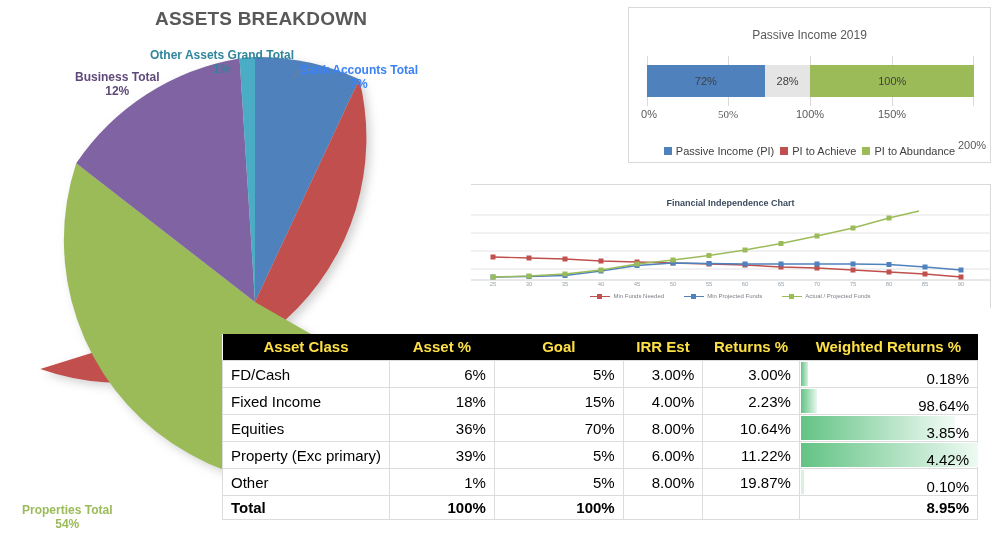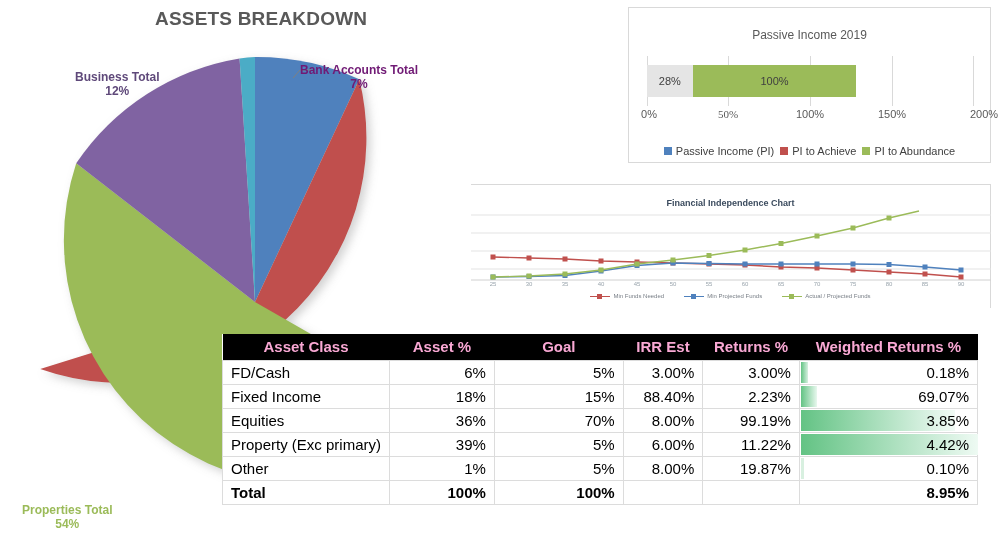--- a/index.html
+++ b/index.html
@@ -12,21 +12,21 @@
   
   #assets-title{
     position:absolute;left:155px;top:8px;
     font-size:19px;font-weight:bold;color:#595959;letter-spacing:.2px;text-align:center;
   }
   
   #pie-wrap{position:absolute;left:0px;top:48px;width:520px;height:510px;}
   #pie-svg{position:absolute;left:0;top:0;}
   .pie-label{position:absolute;font-weight:bold;font-size:12px;text-align:center;line-height:14px;white-space:nowrap;}
   #lbl-other{left:150px;top:0px;color:#31859C;}
-  #lbl-bank{left:300px;top:15px;color:#701a75;}
+  #lbl-bank{left:300px;top:15px;color:#3b82f6;}
   #lbl-business{left:45px;top:22px;color:#5F497A;margin-left:30px;}
   #lbl-properties{left:22px;top:455px;color:#9BBB59;}
   
   #pi-chart{
     position:absolute;left:628px;top:7px;width:363px;height:156px;
     background:#fff;border:1px solid #d9d9d9;box-sizing:border-box;
   }
   #pi-title{position:absolute;left:0;right:0;top:20px;text-align:center;font-size:12px;color:#595959;}
   #pi-plot{position:absolute;left:18px;top:57px;width:327px;height:32px;}
   .pi-seg{height:100%;float:left;position:relative;}
@@ -54,34 +54,34 @@
   .fl-item{display:flex;align-items:center;gap:3px;font-size:6px;color:#7a8088;}
   .fl-line{width:20px;height:1px;position:relative;display:inline-block;}
   .fl-line::after{content:"";position:absolute;left:7px;top:-2px;width:5px;height:5px;}
   
   #asset-table{
     position:absolute;left:222px;top:334px;width:756px;
     border-collapse:collapse;background:#fff;
     font-size:15px;color:#000;
   }
   #asset-table th{
-    background:#000;color:#f9a8d4;font-weight:bold;font-size:15px;
+    background:#000;color:#fde047;font-weight:bold;font-size:15px;
     padding:4px 8px 5px 8px;text-align:center;border:none;white-space:nowrap;
   }
   #asset-table td{
     padding:2px 8px;border:1px solid #dcdcdc;background:#fff;
     height:19px;white-space:nowrap;
   }
   #asset-table td.name{text-align:left;}
   #asset-table td.num{text-align:right;}
   #asset-table tr.total td{font-weight:bold;}
   #asset-table tr.total td.blank{border-left:1px solid #dcdcdc;}
   .bar-cell{position:relative;padding:0 8px 0 0 !important;text-align:right;}
   .bar-fill{position:absolute;left:1px;top:1px;bottom:1px;}
-  .bar-val{position:relative;z-index:2;display:block;text-align:right;padding-right:0px;}
+  .bar-val{position:relative;z-index:2;display:block;text-align:right;padding-right:0px;margin-top:9px;}
   .c-asset{width:96px;}
   .c-goal{width:130px;}
   .c-irr{width:66px;}
   .c-ret{width:82px;}
   .c-wret{width:166px;}
 </style>
 </head>
 <body>
 
 <div id="assets-title">ASSETS BREAKDOWN</div>
@@ -102,20 +102,24 @@
       <path d="M255,254 L469.7,376.9 A245,245 0 0,1 76.2,115.3 Z" fill="#9BBB59"></path>
 
       <path d="M255,254 L76.2,115.3 A245,245 0 0,1 239.6,10.4 Z" fill="#8064A2"></path>
 
       <path d="M255,254 L239.6,10.4 A245,245 0 0,1 255,9 Z" fill="#4BACC6"></path>
     </g>
 
     <polyline points="293,30 300,22 312,22" fill="none" stroke="#808080" stroke-width="1"></polyline>
   </svg>
 
+  <div class="pie-label" id="lbl-other">
+    <span>Other Assets Grand Total</span><br>
+    <span>1%</span>
+  </div>
   <div class="pie-label" id="lbl-bank">
     <span>Bank  Accounts Total</span><br>
     <span>7%</span>
   </div>
   <div class="pie-label" id="lbl-business">
     <span>Business Total</span><br>
     <span>12%</span>
   </div>
   <div class="pie-label" id="lbl-properties">
     <span>Properties Total</span><br>
@@ -126,34 +130,37 @@
 <div id="pi-chart">
   <div id="pi-title">Passive Income 2019</div>
 
   <div class="pi-gridline" style="left:18px;"></div>
   <div class="pi-gridline" style="left:99px;"></div>
   <div class="pi-gridline" style="left:181px;"></div>
   <div class="pi-gridline" style="left:263px;"></div>
   <div class="pi-gridline" style="left:344px;"></div>
 
   <div id="pi-plot">
+    <div class="pi-seg" style="width:36%;background:#4F81BD;">
+      <span>72%</span>
+    </div>
     <div class="pi-seg" style="width:14%;background:#e5e5e5;">
       <span>28%</span>
     </div>
     <div class="pi-seg" style="width:50%;background:#9BBB59;">
       <span>100%</span>
     </div>
   </div>
 
   <div id="pi-axis">
     <span class="tk" style="left:20px;">0%</span>
     <span class="tk" style="left:99px;font-family:Liberation Serif, serif;">50%</span>
     <span class="tk" style="left:181px;">100%</span>
     <span class="tk" style="left:263px;">150%</span>
-    <span class="tk" style="left:355px;">200%</span>
+    <span class="tk" style="left:343px;margin-top:31px;">200%</span>
   </div>
 
   <div id="pi-legend">
     <span class="lg-item">
       <i class="lg-box" style="background:#4F81BD;"></i>
       <span>Passive Income (PI)</span>
     </span>
     <span class="lg-item">
       <i class="lg-box" style="background:#C0504D;"></i>
       <span>PI to Achieve</span>
@@ -294,33 +301,33 @@
       <td class="num">3.00%</td>
       <td class="bar-cell">
         <span class="bar-fill" style="width:4%;background:linear-gradient(to right,#63C384,#d6f0e0);"></span>
         <span class="bar-val">0.18%</span>
       </td>
     </tr>
     <tr>
       <td class="name">Fixed Income</td>
       <td class="num">18%</td>
       <td class="num">15%</td>
-      <td class="num">88.40%</td>
+      <td class="num">4.00%</td>
       <td class="num">2.23%</td>
       <td class="bar-cell">
         <span class="bar-fill" style="width:9%;background:linear-gradient(to right,#63C384,#e8f8ee);"></span>
-        <span class="bar-val">69.07%</span>
+        <span class="bar-val">98.64%</span>
       </td>
     </tr>
     <tr>
       <td class="name">Equities</td>
       <td class="num">36%</td>
       <td class="num">70%</td>
       <td class="num">8.00%</td>
-      <td class="num">99.19%</td>
+      <td class="num">10.64%</td>
       <td class="bar-cell">
         <span class="bar-fill" style="width:87%;background:linear-gradient(to right,#63C384,#f2fbf6);"></span>
         <span class="bar-val">3.85%</span>
       </td>
     </tr>
     <tr>
       <td class="name">Property (Exc primary)</td>
       <td class="num">39%</td>
       <td class="num">5%</td>
       <td class="num">6.00%</td>

